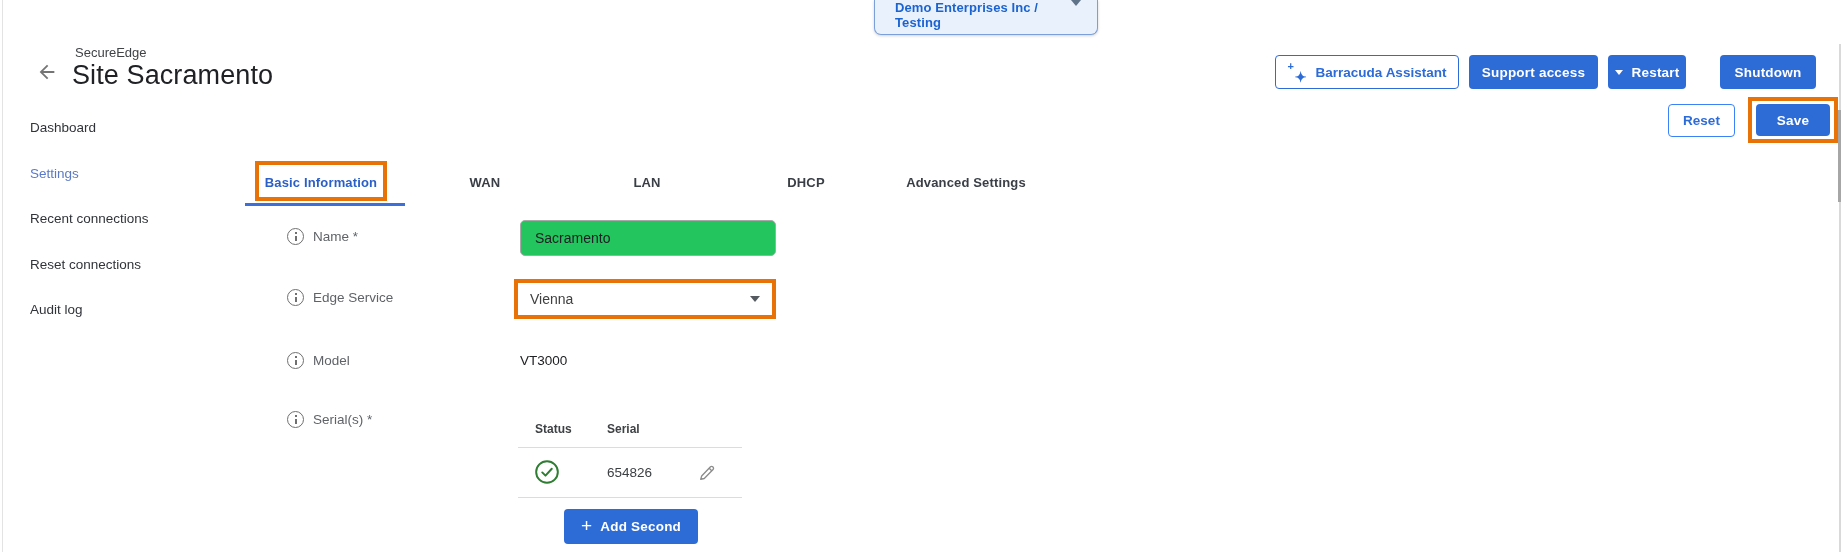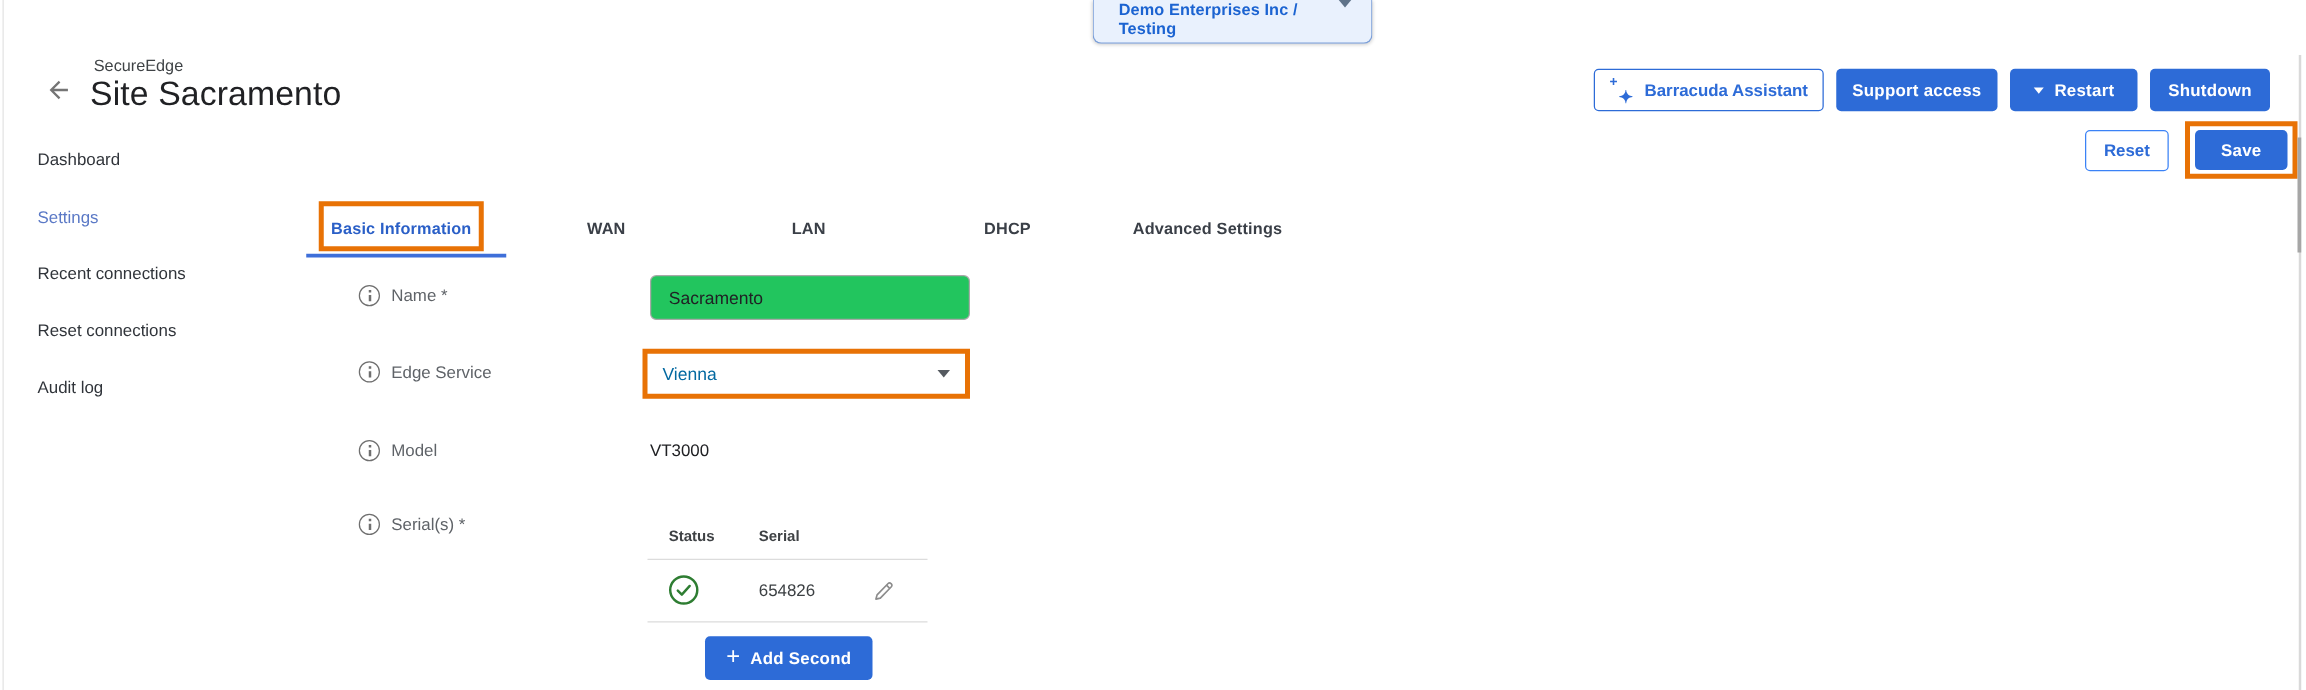--- a/index.html
+++ b/index.html
@@ -27,21 +27,21 @@
   .product-label { left:75px; top:45px; font-size:13px; color:#3f4346; }
   .page-title { left:72px; top:60px; font-size:27px; font-weight:400; color:#202124; letter-spacing:.1px; }
 
   
   .btn { display:flex; align-items:center; justify-content:center; border-radius:4px;
          font-family:"Liberation Sans",sans-serif; font-size:13.5px; font-weight:700; cursor:pointer; }
   .btn-blue { background:#2d6bd7; color:#ffffff; border:none; letter-spacing:.2px; }
   .btn-outline { background:#ffffff; color:#2d6bd7; border:1px solid #2d6bd7; }
   .b-assistant { left:1275px; top:55px; width:184px; height:34px; }
   .b-support   { left:1469px; top:55px; width:129px; height:34px; }
-  .b-restart   { left:1608px; top:55px; width:102px; height:34px; }
+  .b-restart   { left:1608px; top:55px; width:78px; height:34px; }
   .b-shutdown  { left:1720px; top:55px; width:96px; height:34px; }
   .b-reset     { left:1668px; top:104px; width:67px; height:33px; border:1px solid #3b82f6; }
   .restart-caret { border-top-color:#ffffff; margin-right:9px; border-left-width:4.5px; border-right-width:4.5px; border-top-width:5.5px; }
 
   .save-hl { left:1748px; top:97px; width:90px; height:46px; border:4px solid #e87205;
              display:flex; align-items:center; justify-content:center; }
   .b-save { width:74px; height:32px; }
 
   
   .sparkle { position:relative; width:19px; height:18px; margin-right:9px; }
@@ -74,21 +74,21 @@
 
   .lbl-name { left:287px; top:228px; }
   .lbl-edge { left:287px; top:289px; }
   .lbl-model { left:287px; top:352px; }
   .lbl-serial { left:287px; top:411px; }
 
   .name-input { left:520px; top:220px; width:256px; height:36px; border:1px solid #a8a8a8; border-radius:5px;
                 padding:0 14px; font-size:14px; color:#202124; font-family:"Liberation Sans",sans-serif; background:#22c55e; }
   .edge-select { left:514px; top:279px; width:262px; height:40px; border:4px solid #e87205; background:#ffffff;
                  display:flex; align-items:center; justify-content:space-between; padding:0 12px; cursor:pointer; }
-  .edge-select .val { font-size:14px; color:#0369a1; }
+  .edge-select .val { font-size:14px; color:#404040; }
   .edge-select .caret { border-top-color:#555a60; }
   .model-value { left:520px; top:353px; font-size:13.5px; color:#202124; }
 
   
   .th { top:422px; font-size:12px; font-weight:700; color:#3f4245; }
   .th-status { left:535px; }
   .th-serial { left:607px; }
   .t-div { left:518px; width:224px; height:1px; background:#dcdcdc; }
   .t-div1 { top:447px; }
   .t-div2 { top:497px; }

